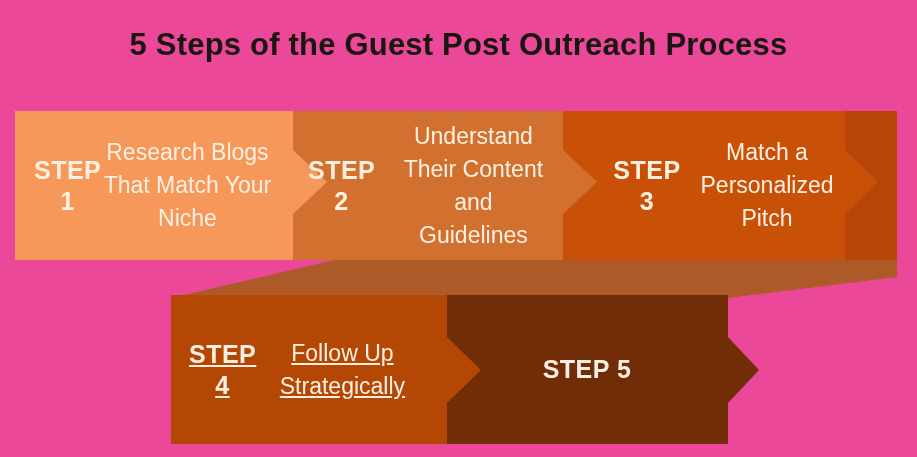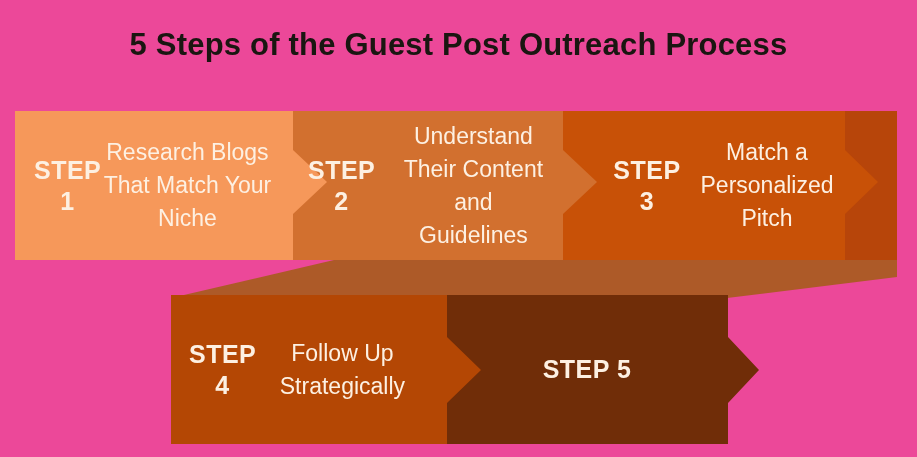--- a/index.html
+++ b/index.html
@@ -88,21 +88,21 @@
   <div class="step-text s2" style="color: rgb(253, 240, 226);">
     <div class="step-label">STEP 2</div>
     <div class="step-body">Understand Their Content and Guidelines</div>
   </div>
 
   <div class="step-text s3" style="color: rgb(253, 240, 226);">
     <div class="step-label">STEP 3</div>
     <div class="step-body">Match a Personalized Pitch</div>
   </div>
 
-  <div class="step-text s4" style="color: rgb(253, 240, 226);">
+  <div class="step-text s4" style="color: rgb(253, 240, 226); text-decoration: underline;">
     <div class="step-label">STEP 4</div>
     <div class="step-body">Follow Up Strategically</div>
   </div>
 
   <div class="step-text s5" style="color: rgb(253, 240, 226);">
     <div class="step-label">STEP 5</div>
   </div>
 
 </div>
 

